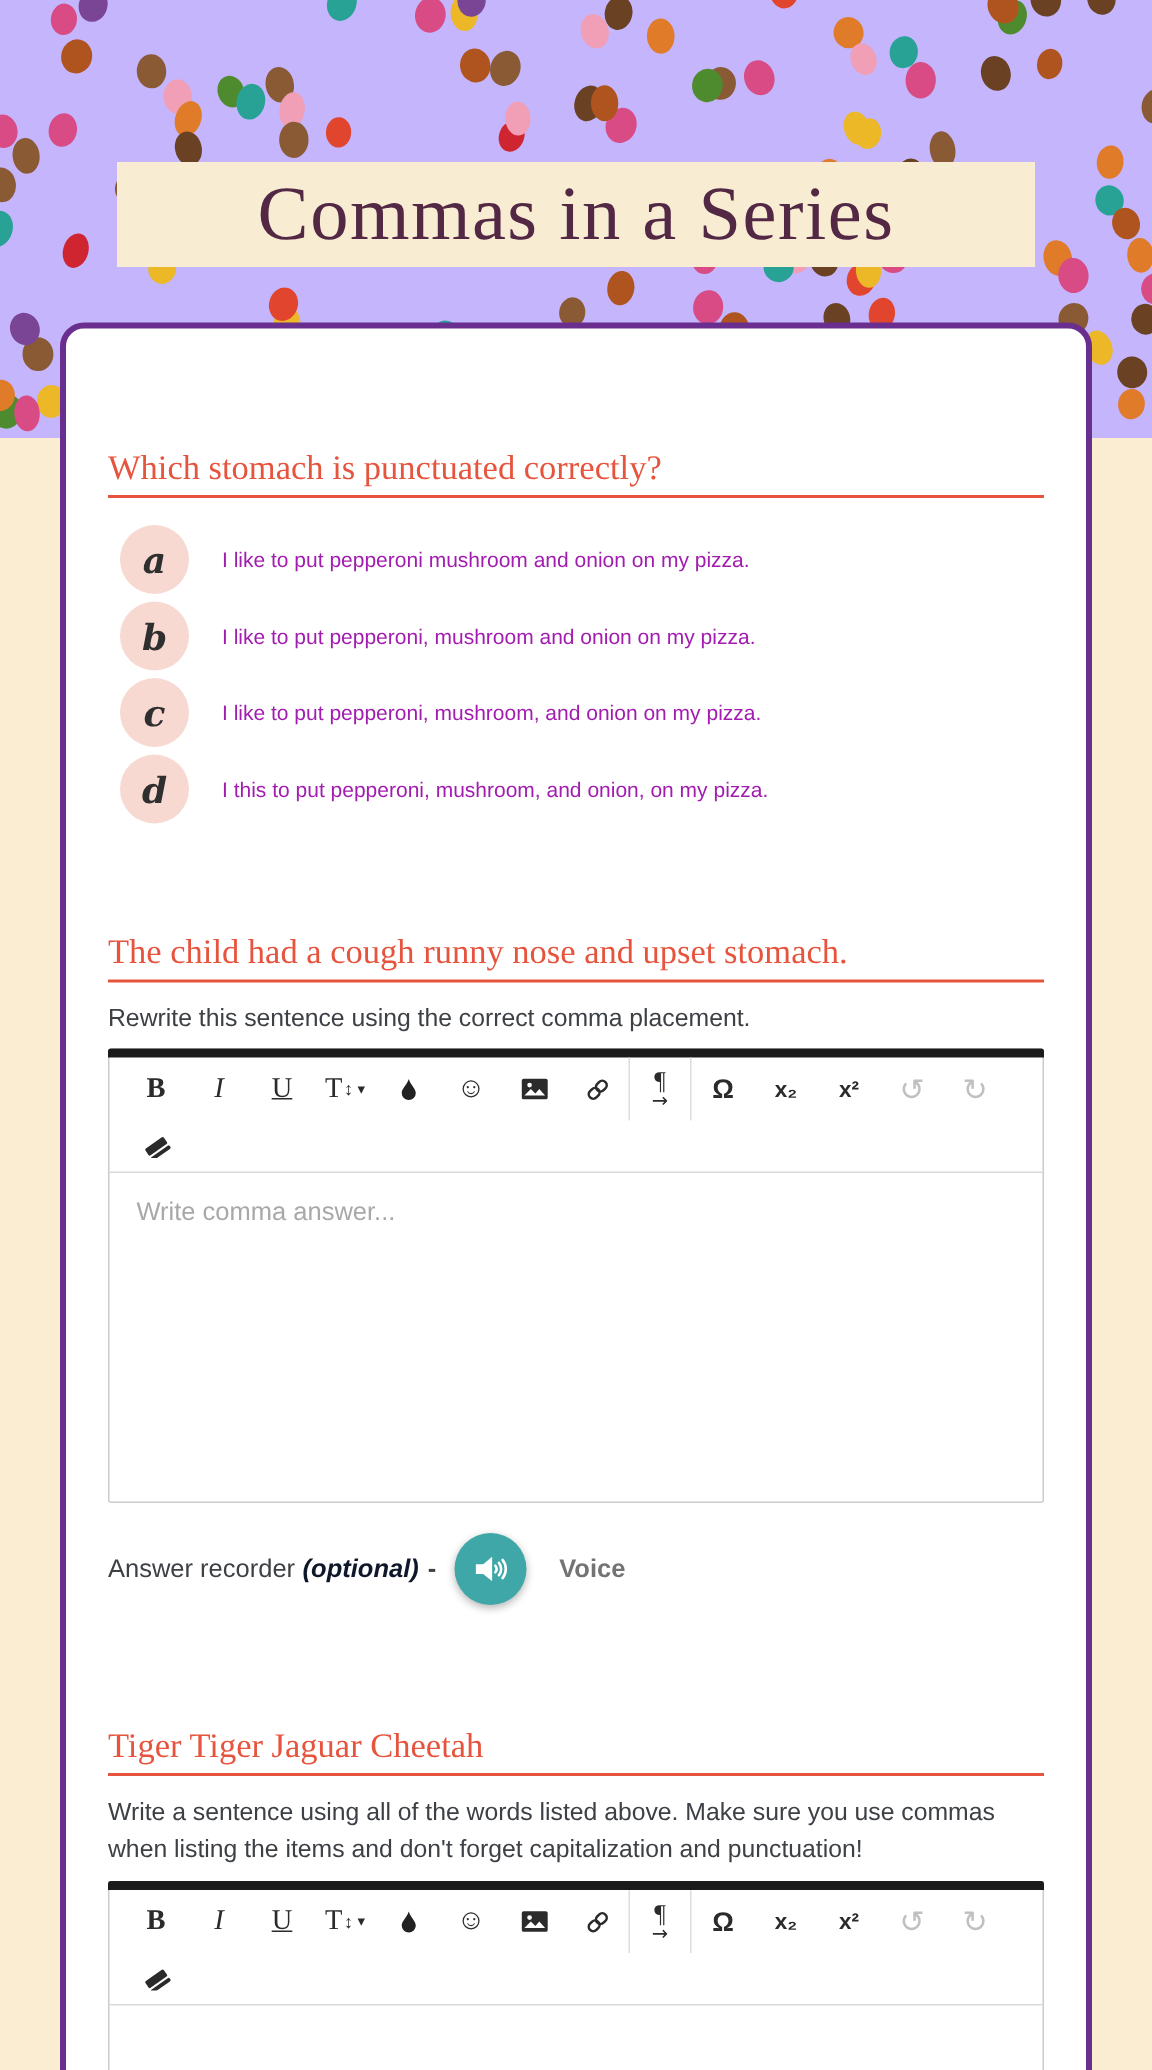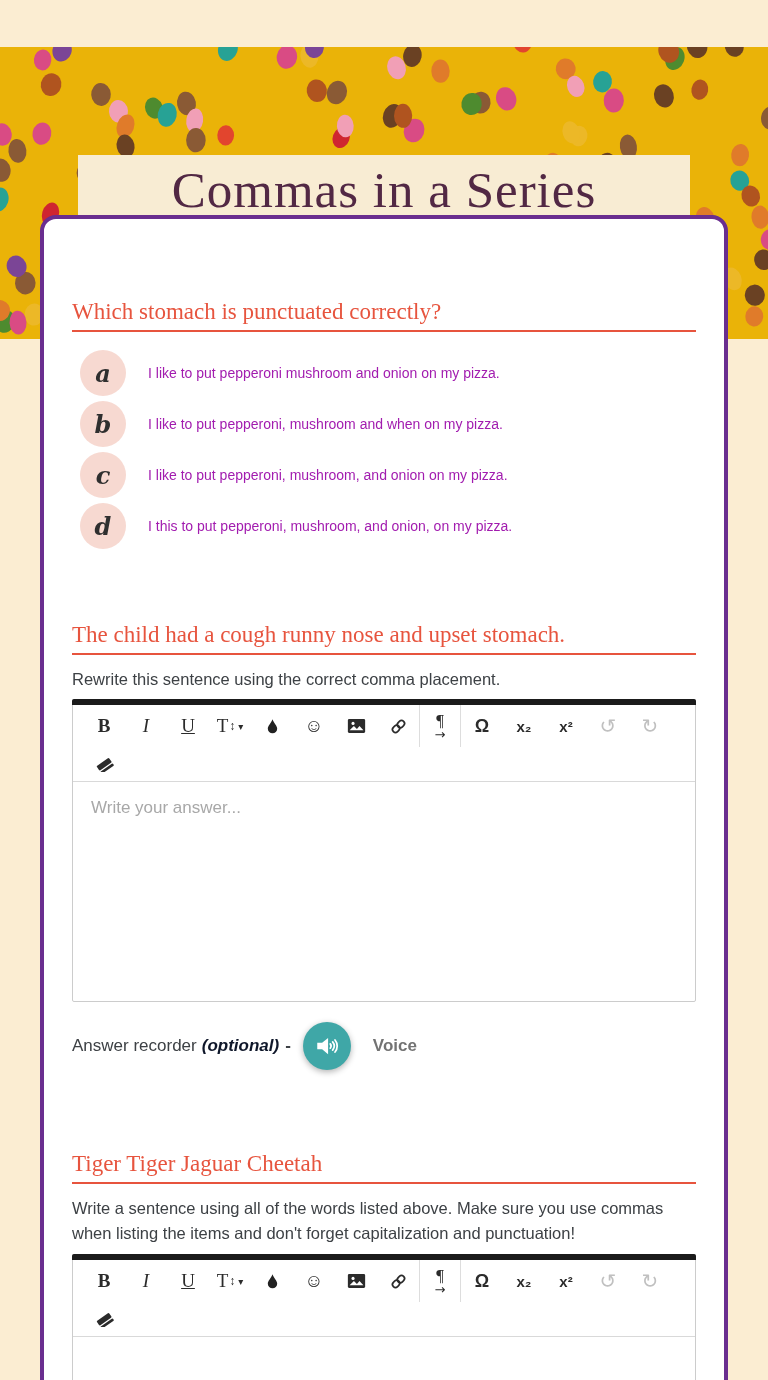--- a/index.html
+++ b/index.html
@@ -3,21 +3,21 @@
 <meta charset="utf-8">
 <style>
   html,body{margin:0;padding:0;}
   body{
     width:768px;height:1380px;overflow:hidden;position:relative;
     background:#fbedd2;
     font-family:"Liberation Sans",sans-serif;
     -webkit-font-smoothing:antialiased;
   }
   
-  .header-art{position:absolute;left:0;top:0;width:768px;height:292px;background:#eab308;overflow:hidden;margin-top:47px;}
+  .header-art{position:absolute;left:0;top:0;width:768px;height:292px;background:#c4b5fd;overflow:hidden;}
   .header-art svg{position:absolute;left:0;top:0;}
   .title-banner{
     position:absolute;left:78px;top:108px;width:612px;height:70px;
     background:#f8ecd3;display:flex;align-items:center;justify-content:center;
   }
   .page-title{
     margin:0;font-family:"Liberation Serif",serif;font-weight:400;
     font-size:51px;color:#522844;letter-spacing:1px;white-space:nowrap;
   }
   
@@ -235,21 +235,21 @@
       <div class="opt">
         <span class="bubble">
             <span>a</span>
           </span>
         <span class="opt-text">I like to put pepperoni mushroom and onion on my pizza.</span>
       </div>
       <div class="opt">
         <span class="bubble">
             <span>b</span>
           </span>
-        <span class="opt-text">I like to put pepperoni, mushroom and when on my pizza.</span>
+        <span class="opt-text">I like to put pepperoni, mushroom and onion on my pizza.</span>
       </div>
       <div class="opt">
         <span class="bubble">
             <span>c</span>
           </span>
         <span class="opt-text">I like to put pepperoni, mushroom, and onion on my pizza.</span>
       </div>
       <div class="opt">
         <span class="bubble">
             <span>d</span>
@@ -312,21 +312,21 @@
         <button class="tb-btn">
           <svg width="20" height="16" viewBox="0 0 20 16">
             <g transform="rotate(-35 10 8)">
               <rect x="2.5" y="5.5" width="15" height="5.5" rx="1" fill="#2b2b2b"></rect>
               <rect x="2.5" y="12.3" width="15" height="2.6" rx="1" fill="#2b2b2b"></rect>
             </g>
           </svg>
         </button>
       </div>
       <div class="editor-body" role="textbox">
-        <span class="ph">Write your answer...</span>
+        <span class="ph">Write comma answer...</span>
       </div>
     </div>
 
     <div class="recorder">
       <span class="rec-label">Answer recorder</span>
       <span class="rec-opt">(optional)</span>
       <span class="rec-dash">-</span>
       <button class="voice-btn">
         <svg width="26" height="26" viewBox="0 0 24 24">
           <polygon points="3,9 7.5,9 13,4.5 13,19.5 7.5,15 3,15" fill="#ffffff"></polygon>

